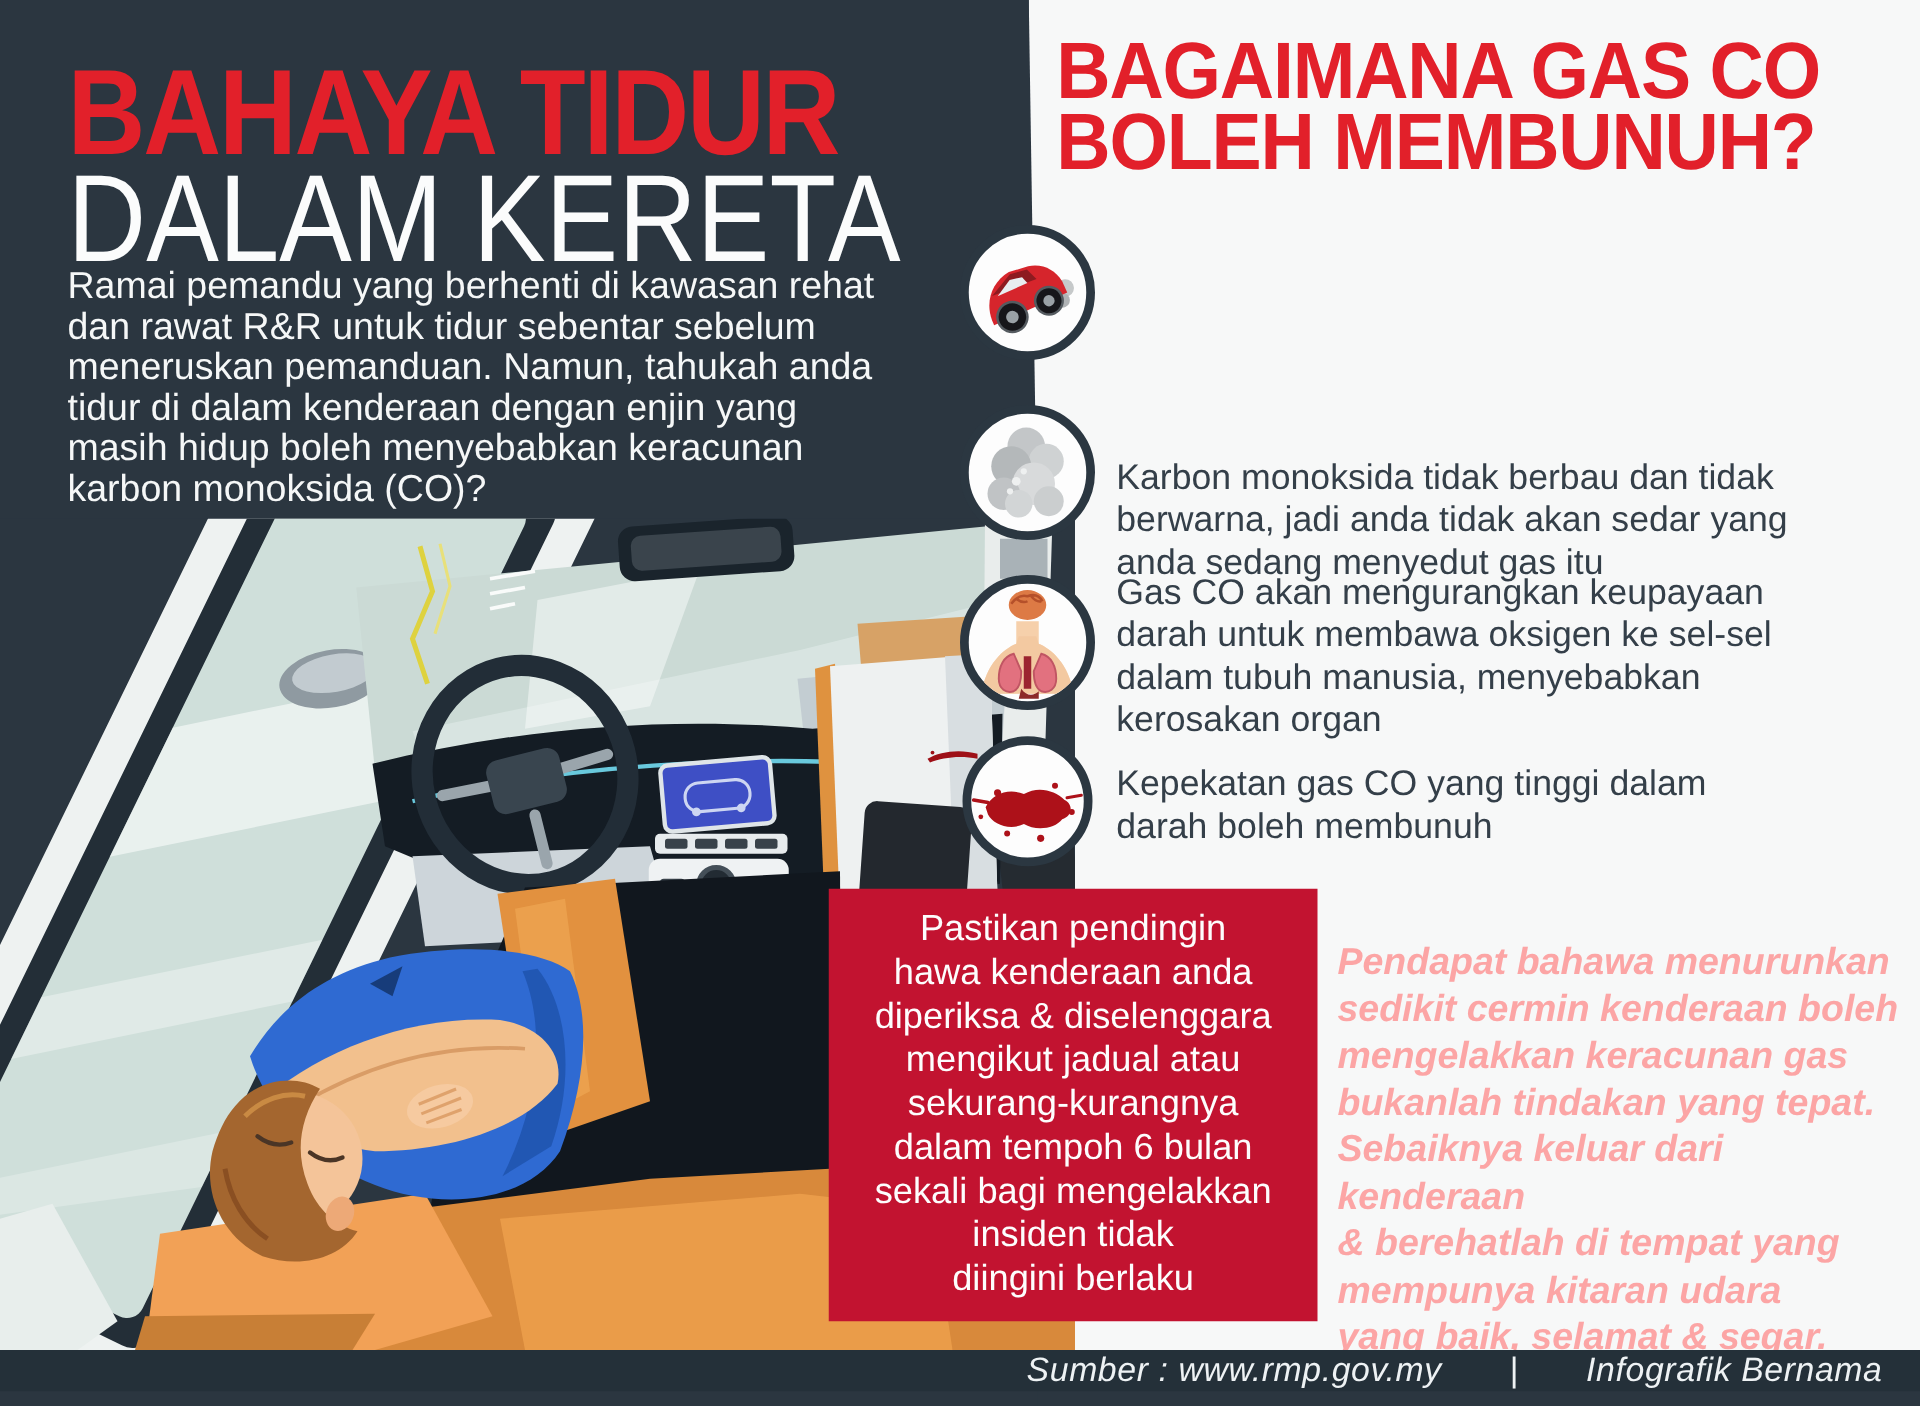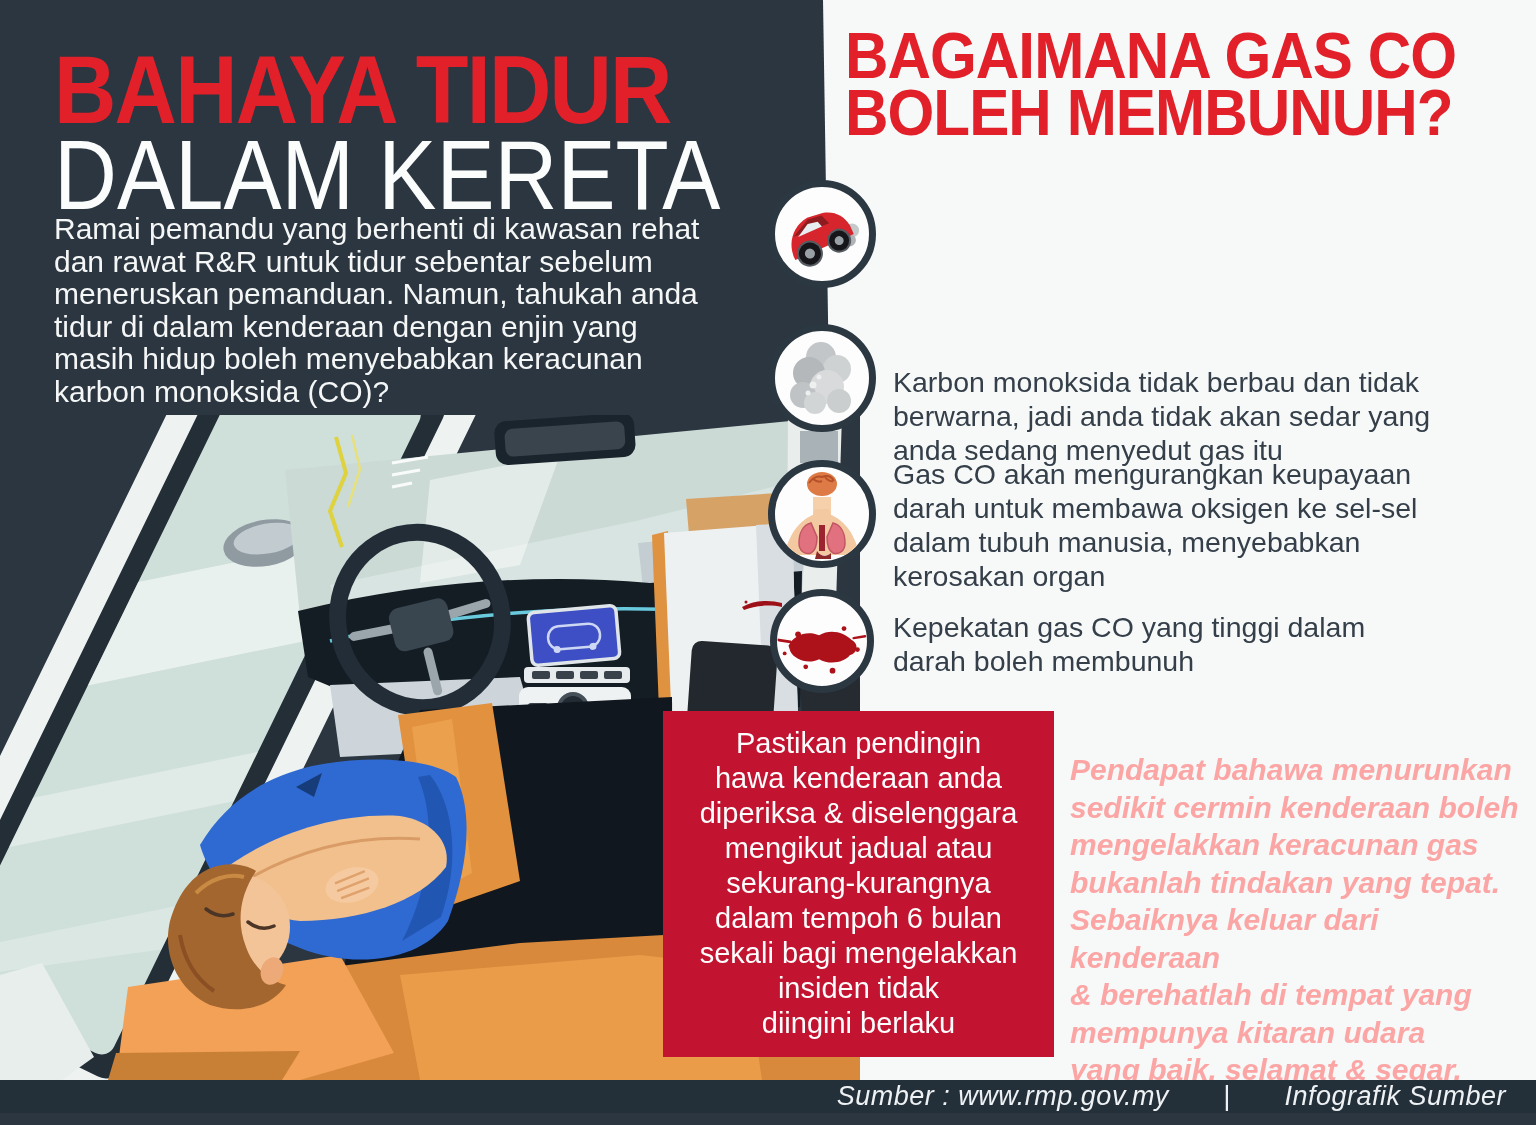--- a/index.html
+++ b/index.html
@@ -292,16 +292,16 @@
 mengelakkan keracunan gas
 bukanlah tindakan yang tepat.
 Sebaiknya keluar dari kenderaan
 &amp; berehatlah di tempat yang
 mempunya kitaran udara
 yang baik, selamat &amp; segar.</div>
 
   <div class="footer-bar">
     <span>Sumber : www.rmp.gov.my</span>
     <span>|</span>
-    <span>Infografik Sumber</span>
+    <span>Infografik Bernama</span>
   </div>
 
 </div>
 
 </body></html>

